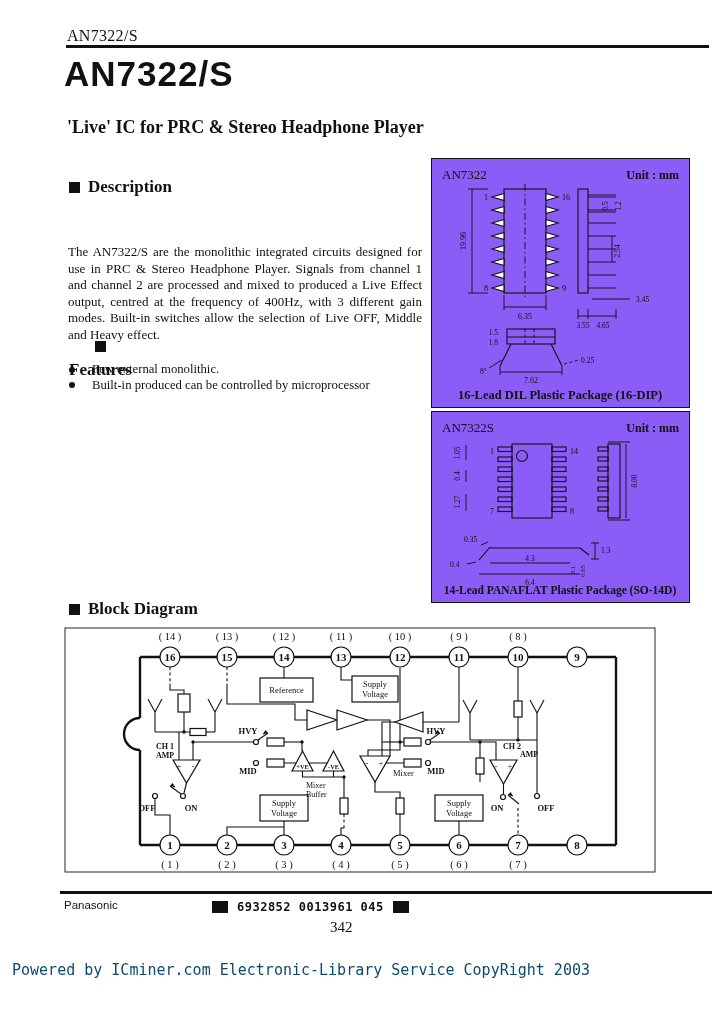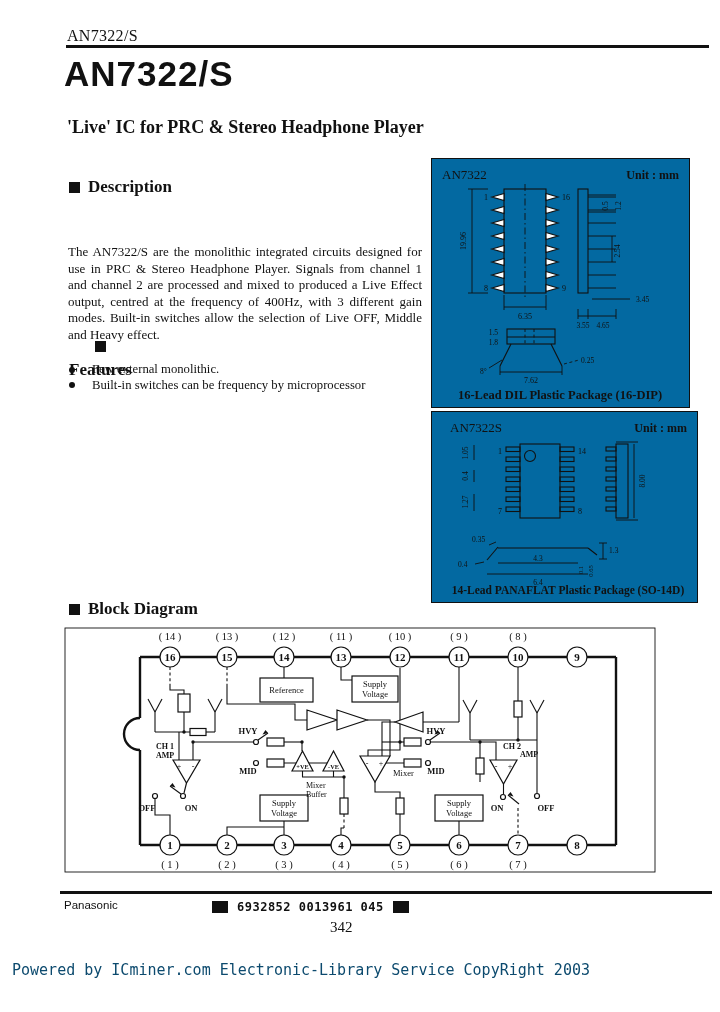--- a/index.html
+++ b/index.html
@@ -13,23 +13,23 @@
   #doc-title{left:64px;top:54px;font-family:"Liberation Sans",sans-serif;font-weight:bold;font-size:35px;letter-spacing:1px;}
   #subtitle{left:67px;top:117px;font-size:18px;font-weight:bold;}
   .sec-head{display:flex;align-items:center;gap:8px;font-size:17px;font-weight:600;}
   .sq{width:11px;height:11px;background:#111;display:inline-block;flex:0 0 auto;}
   #desc-head{left:69px;top:177px;}
   #desc-body{left:68px;top:198px;width:354px;font-size:13px;line-height:16.5px;text-align:justify;margin-top:46px;}
   #feat-head{left:69px;top:341px;flex-direction:column;}
   #feat-list{left:69px;top:362px;width:360px;}
   .feat-row{display:flex;align-items:center;gap:17px;font-size:12.7px;height:15.5px;}
   .dot{width:6px;height:6px;border-radius:50%;background:#111;display:inline-block;flex:0 0 auto;}
-  .pkg-box{border:1.4px solid #111;background:#0369a1;}
+  .pkg-box{border:1.4px solid #111;background:#8b5cf6;}
   #pkg1{left:431px;top:158px;width:257px;height:248px;}
-  #pkg2{left:431px;top:411px;width:257px;height:190px;padding-left:8px;}
+  #pkg2{left:431px;top:411px;width:257px;height:190px;}
   svg{display:block;}
   svg text{fill:#111;font-family:"Liberation Serif",serif;}
   .ln{stroke:#111;stroke-width:1.1;fill:none;}
   .thin{stroke:#111;stroke-width:.9;fill:none;}
   .hv{stroke:#111;stroke-width:2.4;fill:none;}
   .comp{stroke:#111;stroke-width:1.2;fill:#fff;}
   .dsh{stroke-dasharray:3 2.6;}
   .ddot{stroke-dasharray:7 3 1.5 3;}
   .jd{fill:#111;stroke:none;}
   #block-head{left:69px;top:599px;}
@@ -59,21 +59,21 @@
   <span class="sq"></span>
   <span>Features</span>
 </div>
 <div class="abs" id="feat-list">
   <div class="feat-row">
     <span class="dot"></span>
     <span>Few external monolithic.</span>
   </div>
   <div class="feat-row">
     <span class="dot"></span>
-    <span>Built-in switches can be frequency by microprocessor</span>
+    <span>Built-in produced can be controlled by microprocessor</span>
   </div>
 </div>
 
 <div class="abs pkg-box" id="pkg1">
 <svg width="257" height="245" viewBox="0 0 257 245">
   <text x="10" y="20" font-size="13">AN7322</text>
   <text x="247" y="20" font-size="12" text-anchor="end" font-weight="bold">Unit : mm</text>
 
   <g>
     <rect class="ln" x="72" y="30" width="42" height="104"></rect>

